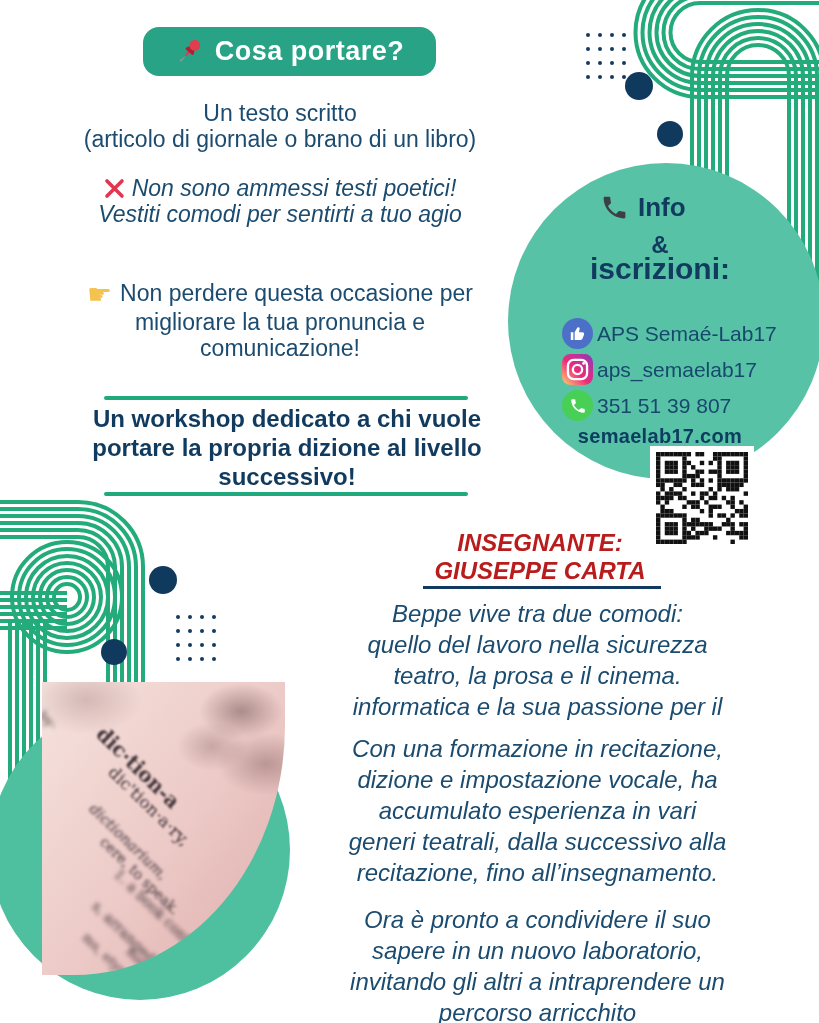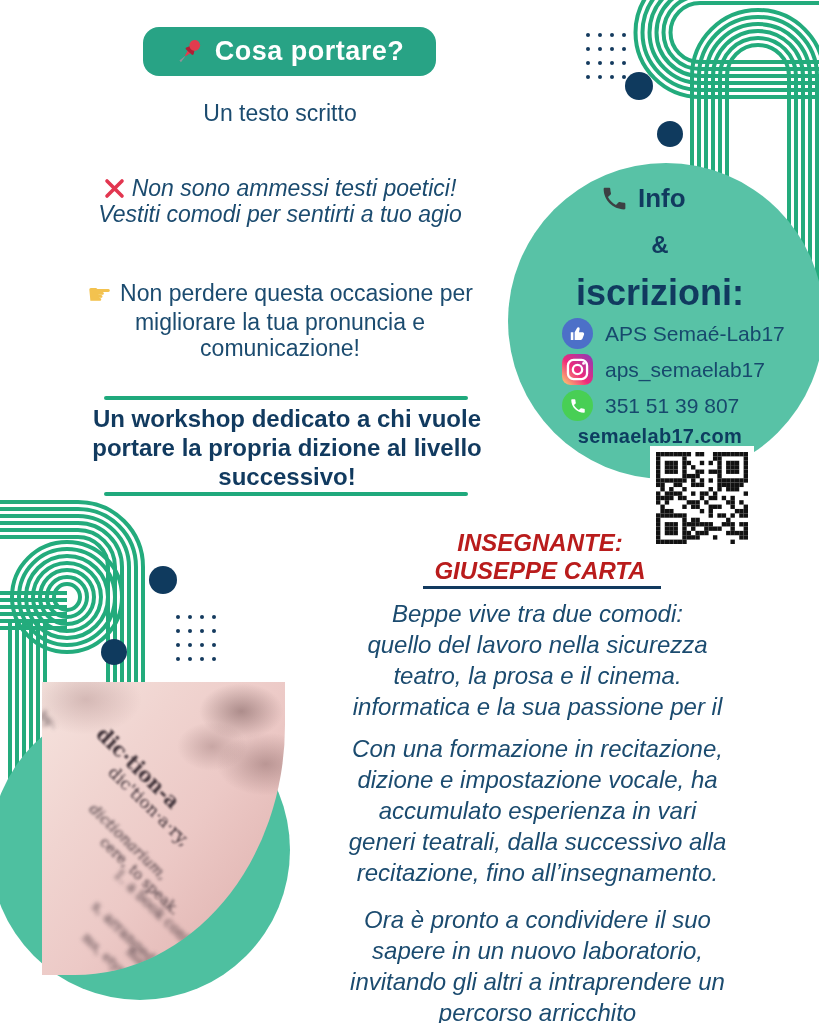--- a/index.html
+++ b/index.html
@@ -30,26 +30,26 @@
   .sep{position:absolute;left:104px;width:364px;height:4px;background:#1fa97c;border-radius:2px;}
   .workshop{position:absolute;left:67px;top:404px;width:440px;text-align:center;
             color:#113a5f;font-weight:bold;font-size:24px;line-height:29px;}
 
   
   .gcircle{position:absolute;border-radius:50%;}
   .circle-right{left:508px;top:163px;width:316px;height:316px;background:#58c2a6;}
   .circle-left{left:-10px;top:700px;width:300px;height:300px;background:#4ec0a0;}
 
   .info-title{position:absolute;left:560px;width:200px;text-align:center;color:#113a5f;font-weight:bold;}
-  .info-row{position:absolute;left:600px;top:183px;display:flex;align-items:center;gap:9px;}
+  .info-row{position:absolute;left:600px;top:192px;display:flex;align-items:center;gap:9px;}
   .info-row .label{color:#113a5f;font-weight:bold;font-size:26px;}
   .amp{top:231px;font-size:24px;}
-  .iscr{top:272px;font-size:36px;}
-
-  .contact{position:absolute;left:562px;display:flex;align-items:center;gap:12px;}
+  .iscr{top:252px;font-size:30px;}
+
+  .contact{position:absolute;left:562px;display:flex;align-items:center;gap:4px;}
   .contact .label{color:#17496d;font-size:21px;}
   .icon-wrap{width:31px;height:31px;border-radius:50%;display:flex;align-items:center;justify-content:center;}
   .wa{background:#48cf55;}
   .website{position:absolute;left:560px;top:425px;width:200px;text-align:center;
            color:#0d3d60;font-weight:bold;font-size:20px;letter-spacing:.3px;}
 
   .qr-pad{position:absolute;left:650px;top:446px;width:104px;height:104px;background:#ffffff;
           display:flex;align-items:center;justify-content:center;}
 
   
@@ -224,20 +224,21 @@
         <path d="M10.5 12h3l-1.1 4.6h-.8z" fill="#e23c4e"></path>
         <path d="M9.4 8.6h5.2l1.3 2.3a1 1 0 0 1-.87 1.5H8.97a1 1 0 0 1-.87-1.5z" fill="#b01e35"></path>
         <circle cx="12" cy="5.3" r="4.3" fill="#e23c4e"></circle>
       </g>
     </svg>
     <span class="label">Cosa portare?</span>
   </div>
 
   <div class="tcol bring">
     <div>Un testo scritto</div>
+    <div>(articolo di giornale o brano di un libro)</div>
   </div>
 
   <div class="tcol rules">
     <div><svg class="xicon" width="21" height="21" viewBox="0 0 21 21">
           <path d="M3 3L18 18M18 3L3 18" stroke="#e23650" stroke-width="3.6" stroke-linecap="round" fill="none"></path>
         </svg><span>Non sono ammessi testi poetici!</span></div>
     <div>Vestiti comodi per sentirti a tuo agio</div>
   </div>
 
   <div class="tcol cta">

